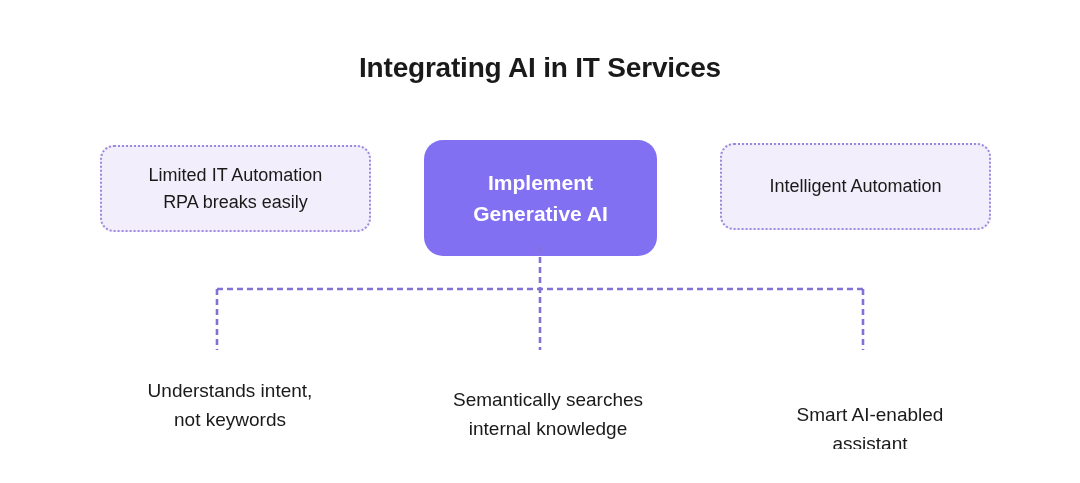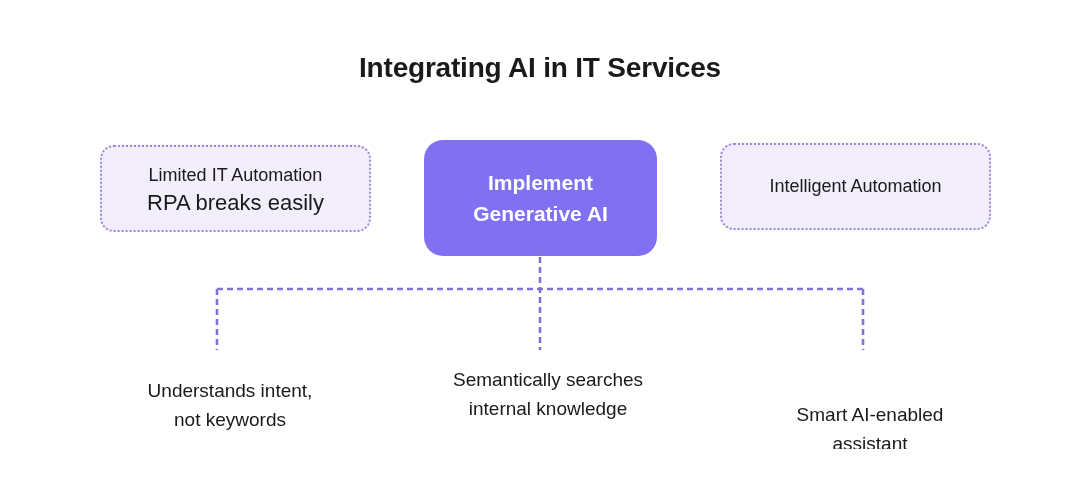--- a/index.html
+++ b/index.html
@@ -45,21 +45,21 @@
     width:271px;
     height:87px;
   }
   .box.light .heading{
     font-size:18px;
     font-weight:400;
     line-height:27px;
     color:var(--text);
   }
   .box.light .subtext{
-    font-size:22px;
+    font-size:18px;
     font-weight:400;
     line-height:27px;
     color:var(--text);
   }
   .box.solid{
     left:424px;
     top:140px;
     width:233px;
     height:116px;
     background:var(--accent);
@@ -90,21 +90,21 @@
     position:absolute;
     width:280px;
     text-align:center;
     font-size:19px;
     font-weight:400;
     line-height:29px;
     color:var(--text);
     white-space:pre-line;
   }
   .leaf.l1{ left:90px;  top:376px; }
-  .leaf.l2{ left:408px; top:365px; }
+  .leaf.l2{ left:408px; top:385px; }
   .leaf.l3{ left:730px; top:400px; }
 </style>
 </head>
 <body>
 
 <div class="canvas">
 
   <div class="title">Integrating AI in IT Services</div>
 
   <div class="box light left-node">

